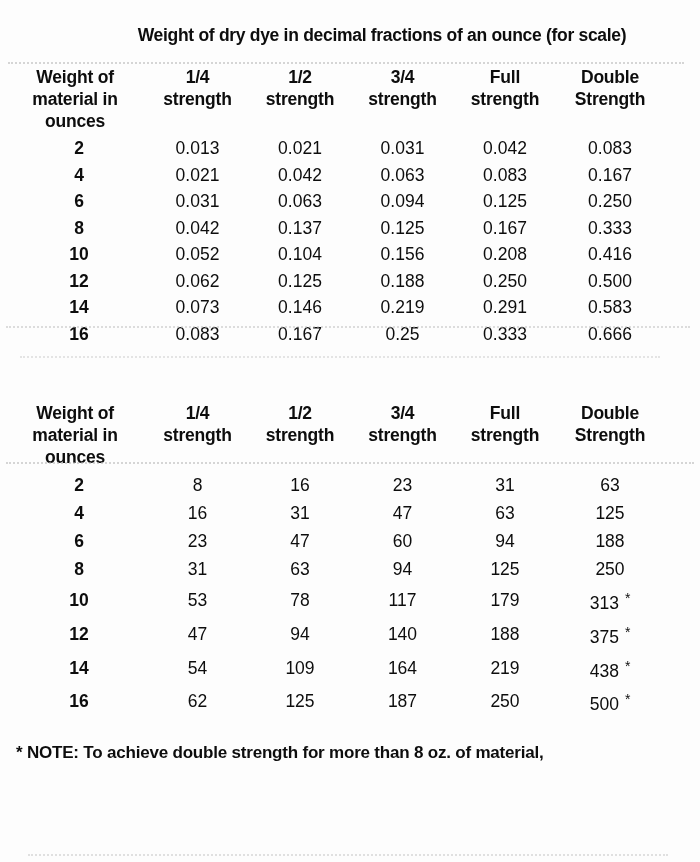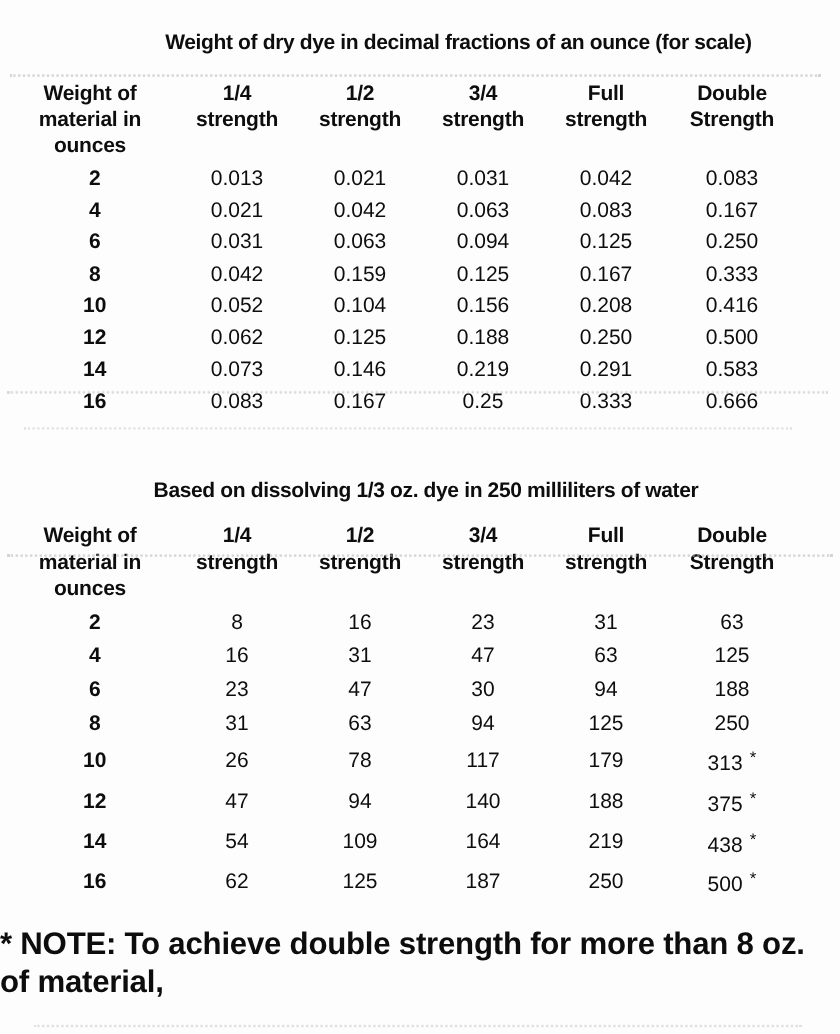--- a/index.html
+++ b/index.html
@@ -69,23 +69,23 @@
   }
   sup.star {
     font-size: 14px;
     font-weight: normal;
     margin-left: 6px;
     position: relative;
     top: 1px;
   }
   .note {
     margin-top: 19px;
-    padding-left: 0;
+    padding-left: 16px;
     font-weight: bold;
-    font-size: 26px;
+    font-size: 17px;
     line-height: 32px;
     letter-spacing: -0.2px;
   }
   
   .artifact {
     position: absolute;
     border-top: 2px dotted #b6b6b6;
     height: 0;
   }
   #art1 { top: 62px;  left: 8px;  width: 676px; opacity: 0.55; }
@@ -160,21 +160,21 @@
           <td><span>6</span></td>
           <td><span>0.031</span></td>
           <td><span>0.063</span></td>
           <td><span>0.094</span></td>
           <td><span>0.125</span></td>
           <td><span>0.250</span></td>
         </tr>
         <tr>
           <td><span>8</span></td>
           <td><span>0.042</span></td>
-          <td><span>0.159</span></td>
+          <td><span>0.137</span></td>
           <td><span>0.125</span></td>
           <td><span>0.167</span></td>
           <td><span>0.333</span></td>
         </tr>
         <tr>
           <td><span>10</span></td>
           <td><span>0.052</span></td>
           <td><span>0.104</span></td>
           <td><span>0.156</span></td>
           <td><span>0.208</span></td>
@@ -201,21 +201,20 @@
           <td><span>0.083</span></td>
           <td><span>0.167</span></td>
           <td><span>0.25</span></td>
           <td><span>0.333</span></td>
           <td><span>0.666</span></td>
         </tr>
       </tbody>
   </table>
 
   <div class="titles2">
-    <h3 class="doc-title subtitle">Based on dissolving 1/3 oz. dye in 250 milliliters of water</h3>
   </div>
 
   <table id="table2" class="dye-table">
     <colgroup>
       <col style="width:150px">
         <col style="width:95px">
         <col style="width:110px">
       <col style="width:95px">
         <col style="width:110px">
         <col style="width:100px">
@@ -263,35 +262,35 @@
           <td><span>16</span></td>
           <td><span>31</span></td>
           <td><span>47</span></td>
           <td><span>63</span></td>
           <td><span>125</span></td>
         </tr>
         <tr>
           <td><span>6</span></td>
           <td><span>23</span></td>
           <td><span>47</span></td>
-          <td><span>30</span></td>
+          <td><span>60</span></td>
           <td><span>94</span></td>
           <td><span>188</span></td>
         </tr>
         <tr>
           <td><span>8</span></td>
           <td><span>31</span></td>
           <td><span>63</span></td>
           <td><span>94</span></td>
           <td><span>125</span></td>
           <td><span>250</span></td>
         </tr>
         <tr>
           <td><span>10</span></td>
-          <td><span>26</span></td>
+          <td><span>53</span></td>
           <td><span>78</span></td>
           <td><span>117</span></td>
           <td><span>179</span></td>
           <td><span>313</span><sup class="star">*</sup></td>
         </tr>
         <tr>
           <td><span>12</span></td>
           <td><span>47</span></td>
           <td><span>94</span></td>
           <td><span>140</span></td>

